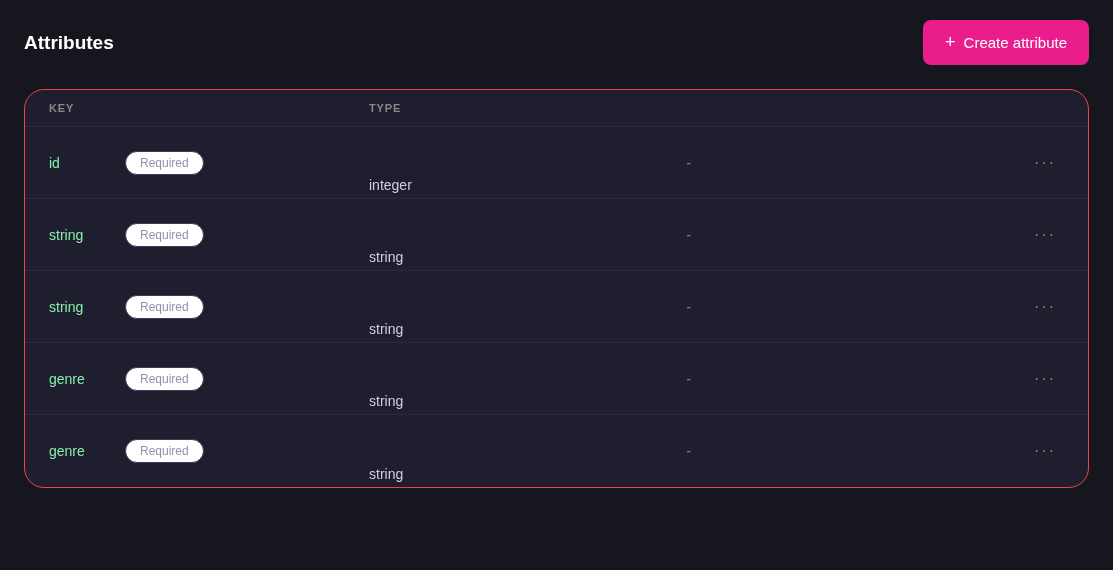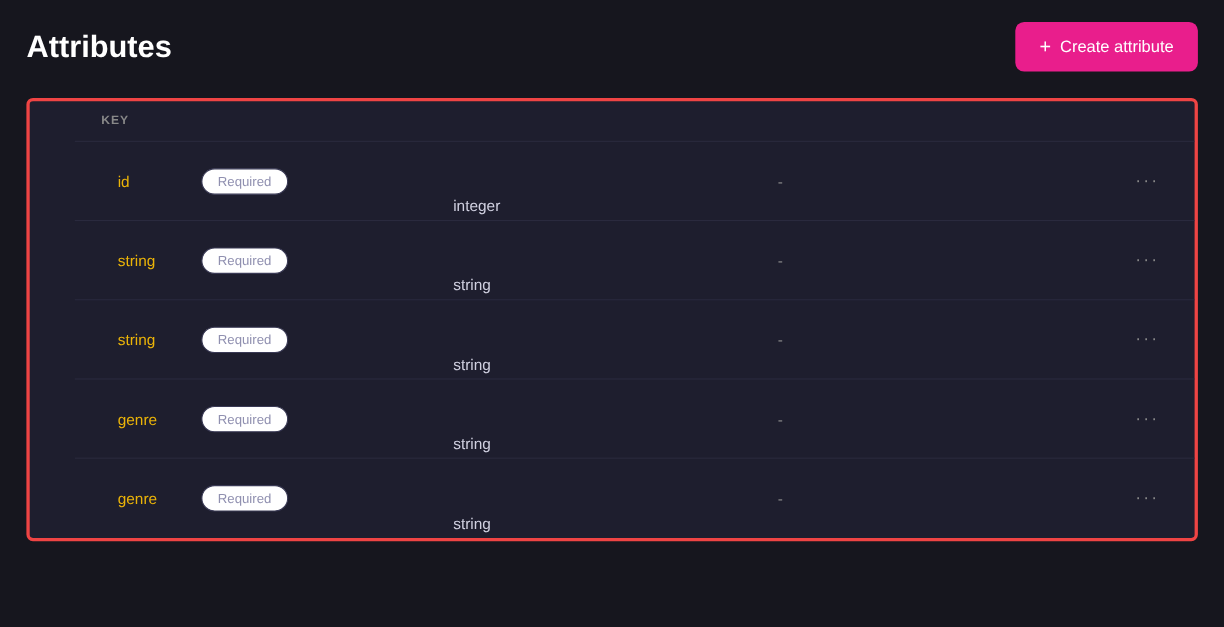--- a/index.html
+++ b/index.html
@@ -25,21 +25,21 @@
     }
 
     .header {
       display: flex;
       align-items: center;
       justify-content: space-between;
       margin-bottom: 24px;
     }
 
     .page-title {
-      font-size: 28px;
+      font-size: 19px;
       font-weight: 600;
       color: #ffffff;
     }
 
     .create-btn {
       display: flex;
       align-items: center;
       gap: 8px;
       background: #e91e8c;
       color: #ffffff;
@@ -52,24 +52,23 @@
       white-space: nowrap;
     }
 
     .plus-icon {
       font-size: 18px;
       font-weight: 400;
     }
 
     .table-container {
       background: #1e1e2e;
-      border-radius: 6px;
-      border: 3px solid #ef4444;
+      border-radius: 20px;
+      border: 1px solid #ef4444;
       overflow: hidden;
-      padding-left: 41px;
     }
 
     .table-header {
       display: grid;
       grid-template-columns: 320px 1fr 1fr 60px;
       padding: 12px 24px;
       border-bottom: 1px solid #2a2a3e;
     }
 
     .col-header {
@@ -94,23 +93,22 @@
     }
 
     .key-cell {
       display: flex;
       align-items: center;
       gap: 16px;
     }
 
     .key-name {
       font-size: 14px;
-      color: #eab308;
+      color: #86efac;
       min-width: 60px;
-      margin-left: 15px;
     }
 
     .required-badge {
       background: #ffffff;
       color: #9090b0;
       border-radius: 20px;
       padding: 4px 14px;
       font-size: 12px;
       font-weight: 500;
       border: 1px solid #3a3a55;
@@ -154,20 +152,21 @@
     <button class="create-btn">
       <span class="plus-icon">+</span>
       <span>Create attribute</span>
     </button>
   </div>
 
   <div class="table-container">
 
     <div class="table-header">
       <div class="col-header">KEY</div>
+      <div class="col-header">TYPE</div>
       <div class="col-header"></div>
     </div>
 
     <div class="table-row">
       <div class="key-cell">
         <span class="key-name">id</span>
         <span class="required-badge">Required</span>
       </div>
       <div class="type-cell">integer</div>
       <div class="default-cell">-</div>

